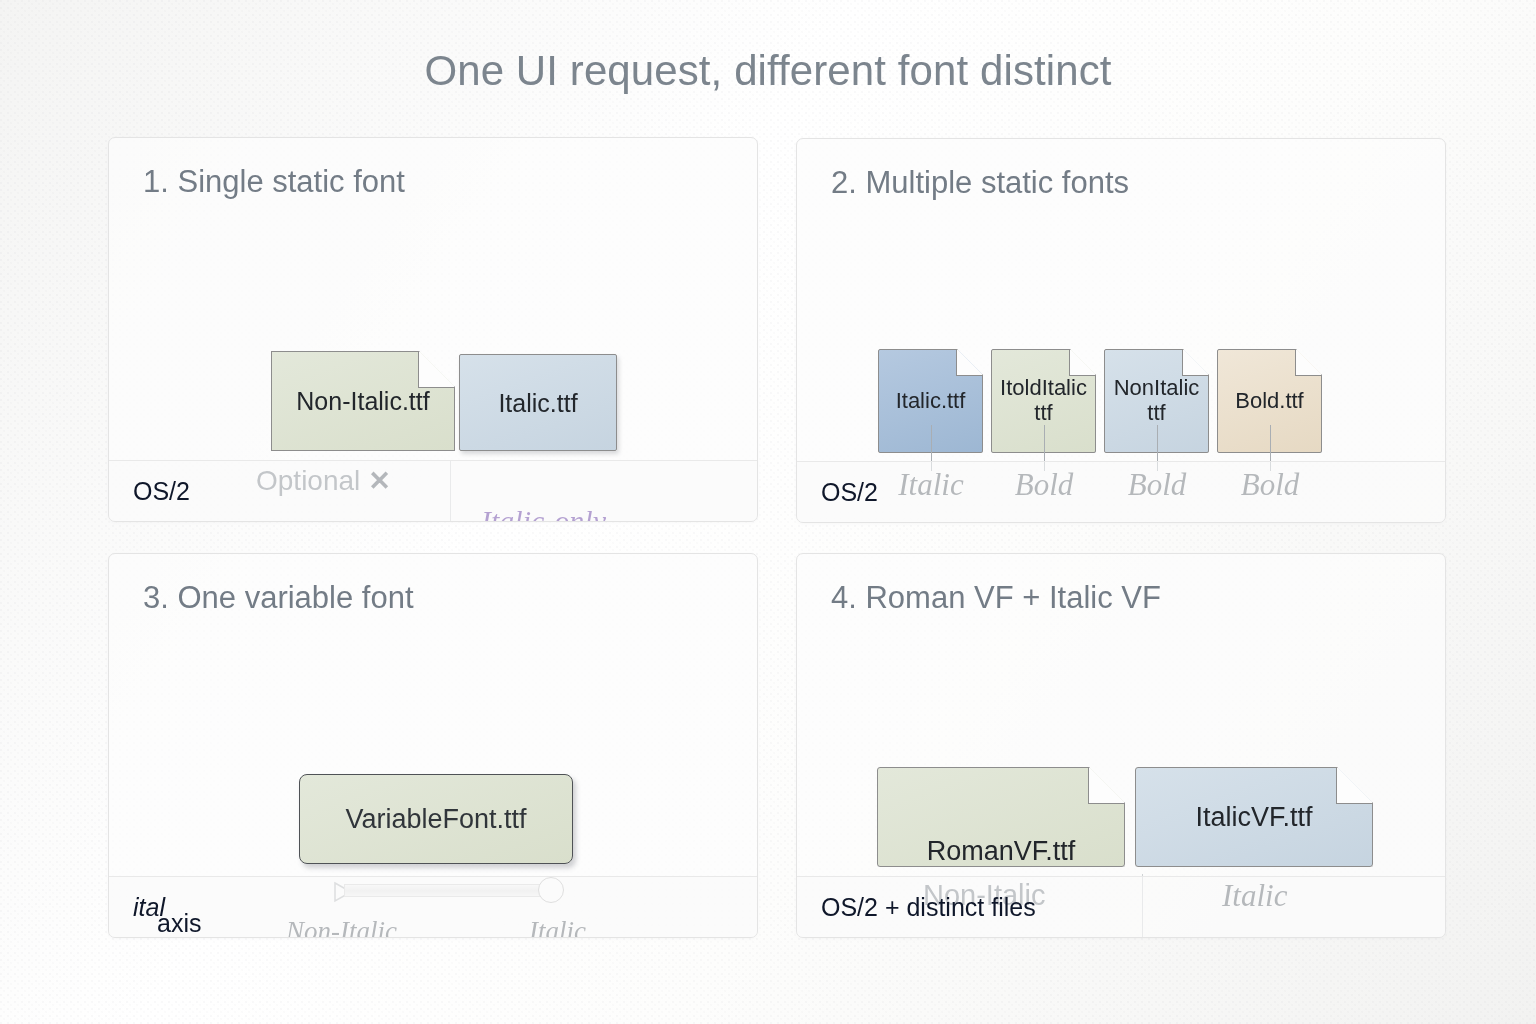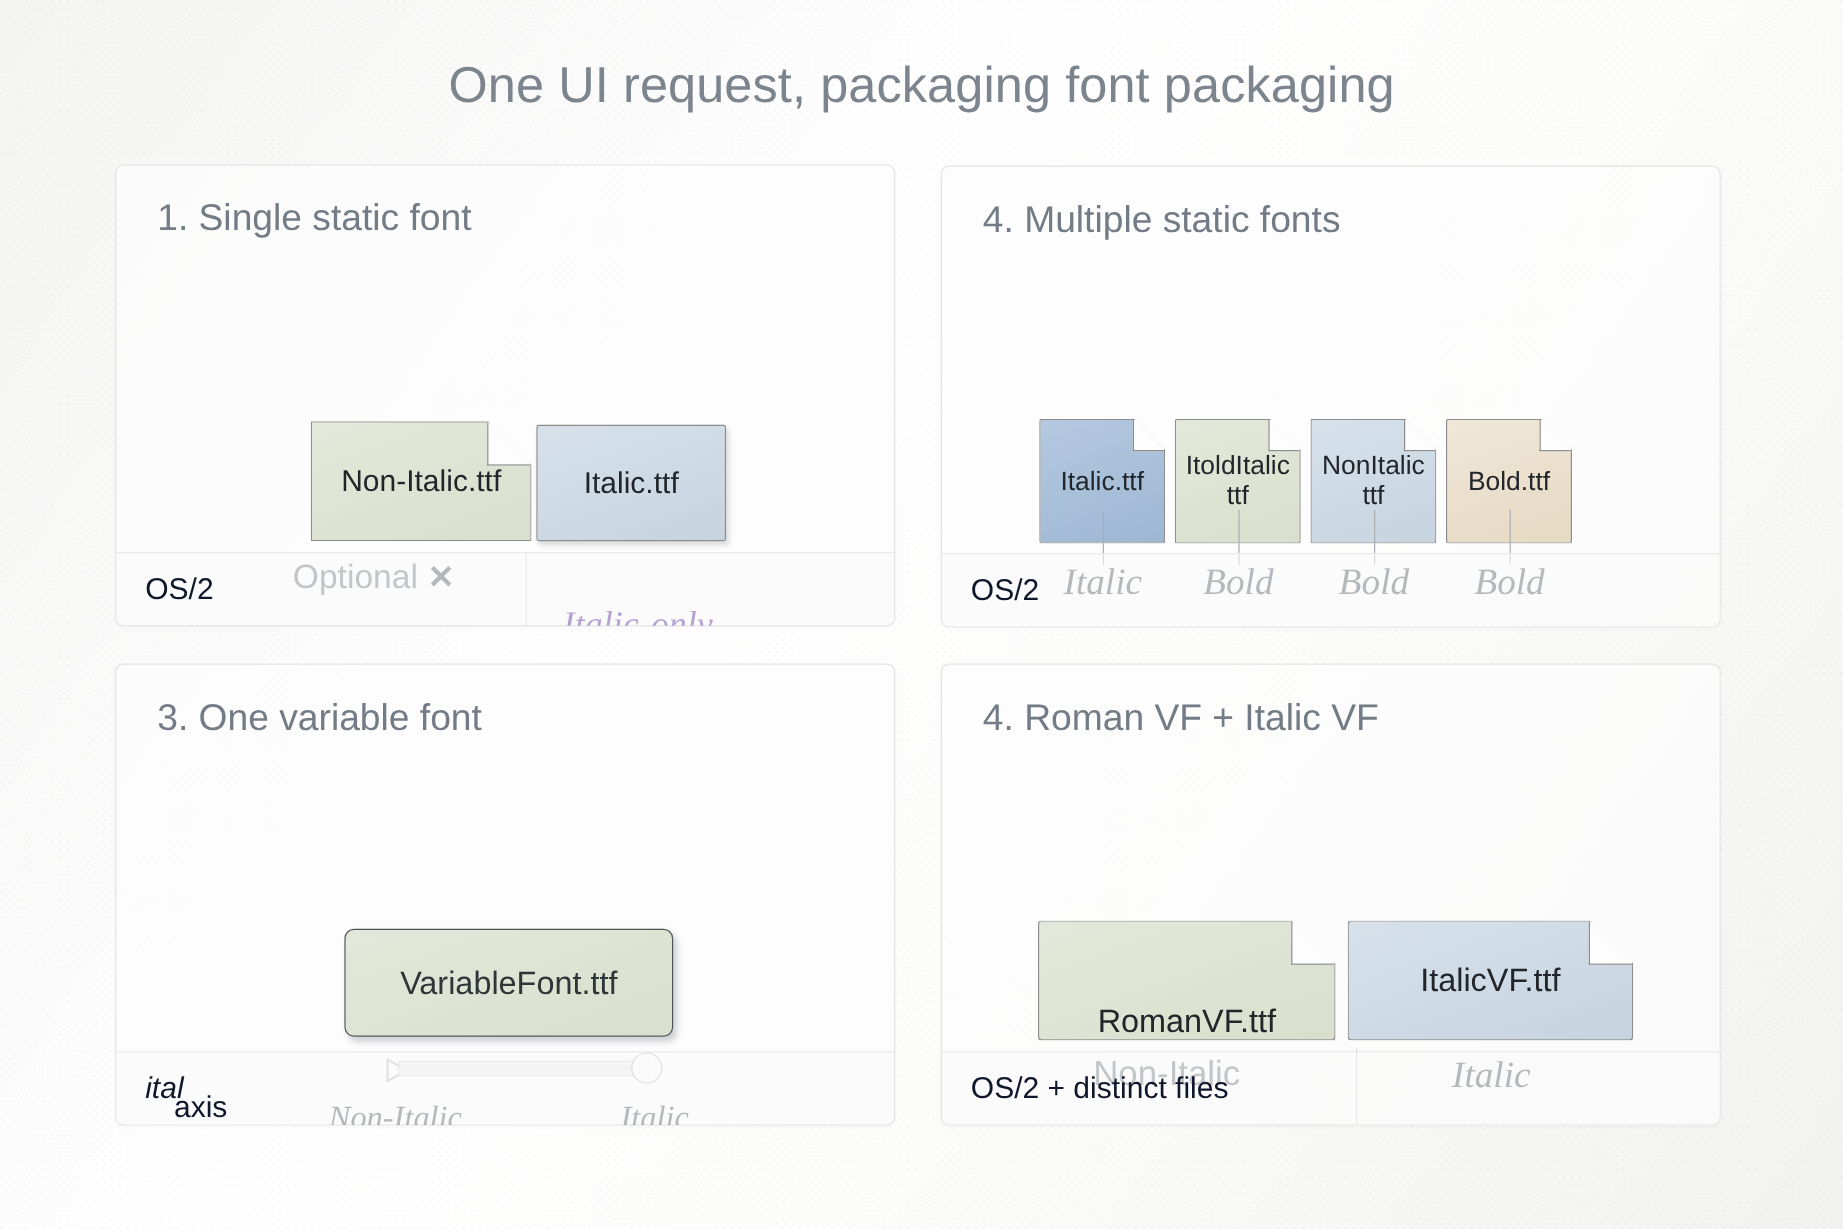--- a/index.html
+++ b/index.html
@@ -30,21 +30,21 @@
     font-size: 42px;
     font-weight: 400;
     color: #7c858e;
     letter-spacing: 0.1px;
   }
 
   
   .grid {
     position: absolute;
     top: 137px;
-    left: 96px;
+    left: 108px;
     width: 1230px;
     height: 801px;
     text-decoration: underline;
   }
   .panel {
     position: absolute;
     width: 650px;
     height: 385px;
     background: rgba(252,252,252,0.78);
     border: 1px solid #e4e4e4;
@@ -260,21 +260,21 @@
   }
   .p4-legend .lg-right {
     position: absolute; left: 425px; top: 4px;
     font-family: "Liberation Serif", serif;
     font-style: italic; font-size: 31px; color: #4e565e; white-space: nowrap;
   }
 </style>
 </head>
 <body>
 
-<div class="page-title">One UI request, packaging font packaging</div>
+<div class="page-title">One UI request, different font distinct</div>
 
 <div class="grid">
 
   <div class="panel p1">
     <div class="panel-title">1. Single static font</div>
     <div class="panel-body">
 
       <div class="card fold big c-green p1-card-a">
         <span>Non-Italic.ttf</span>
       </div>
@@ -291,21 +291,21 @@
         <div class="lg-right">Italic-only</div>
       </div>
 
     </div>
     <div class="panel-footer">
       <span>OS/2</span>
     </div>
   </div>
 
   <div class="panel p2">
-    <div class="panel-title">4. Multiple static fonts</div>
+    <div class="panel-title">2. Multiple static fonts</div>
     <div class="panel-body">
 
       <div class="p2-cards">
         <div class="card fold c-blue2 p2-card n1">
           <span>Italic.ttf</span>
         </div>
         <div class="card fold c-green p2-card n2">
           <span style="white-space:pre-line">ItoldItalic
 ttf</span>
         </div>

